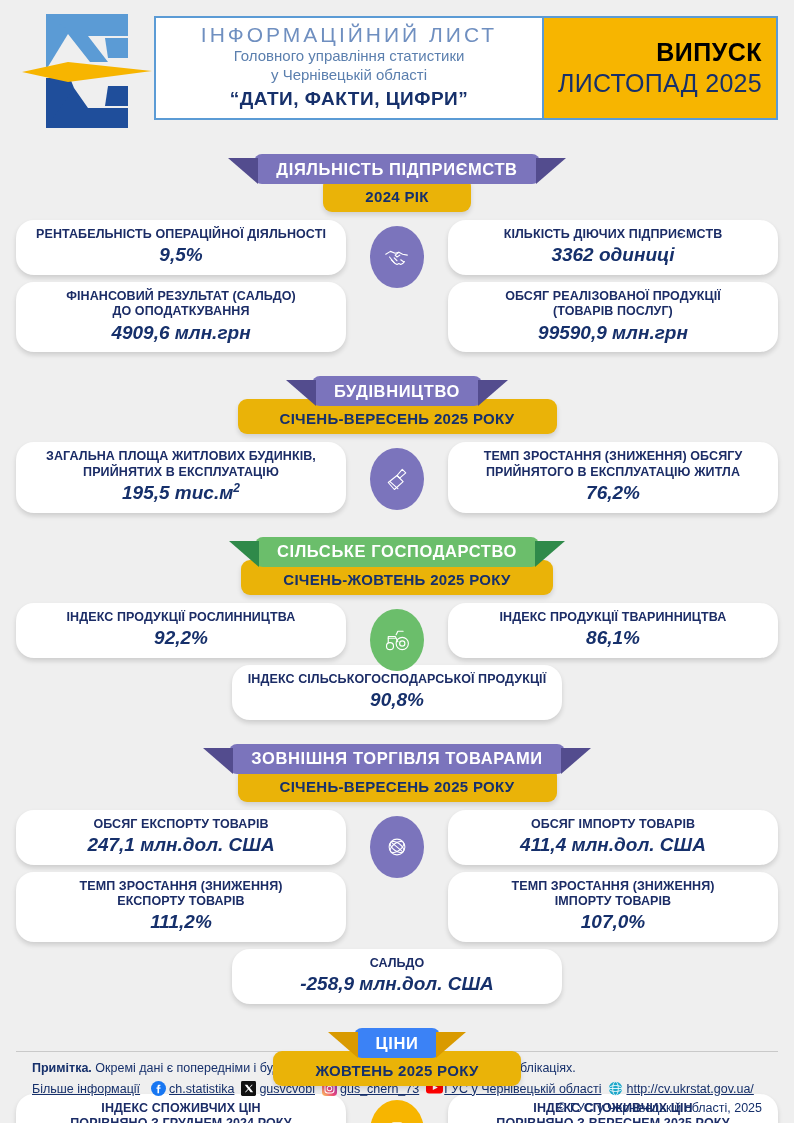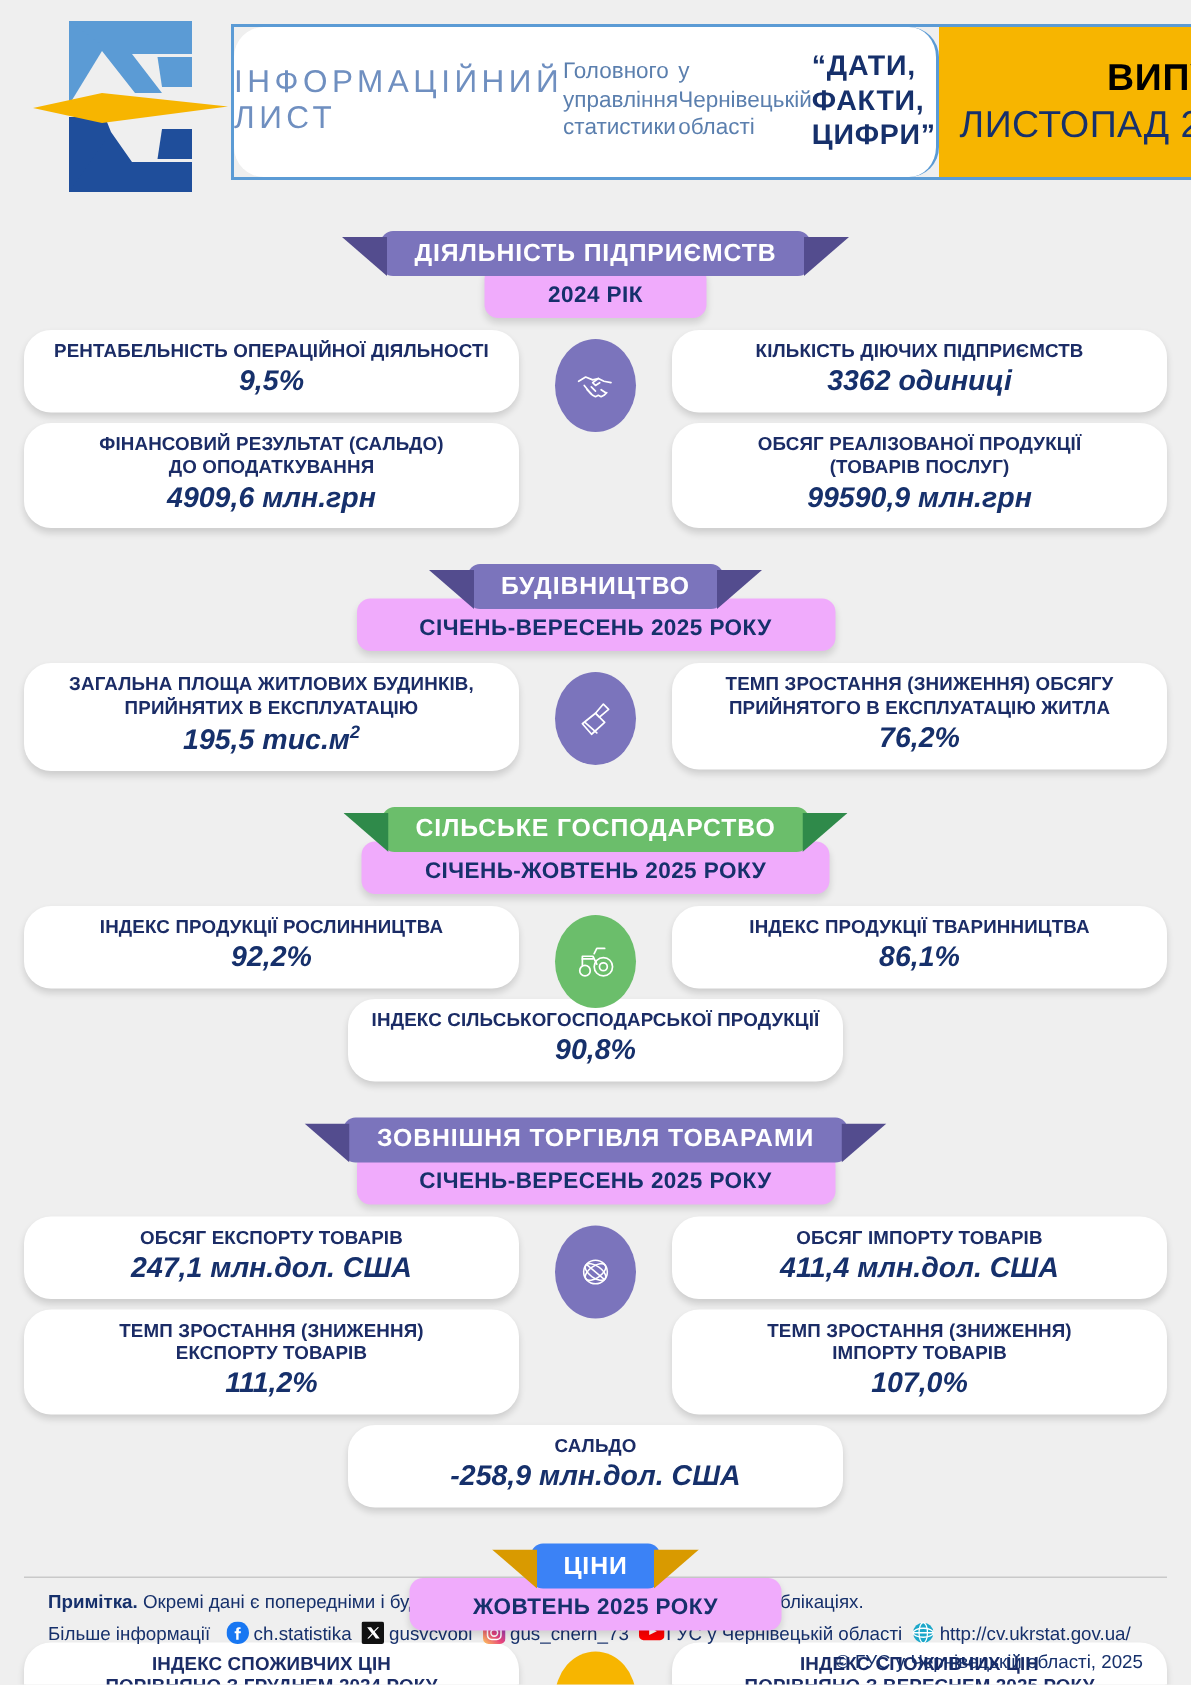--- a/index.html
+++ b/index.html
@@ -38,26 +38,25 @@
     display: flex;
     border: 2px solid #5b9bd5;
     height: 104px;
     box-sizing: border-box;
   }
   .title-block {
     flex: 1 1 auto;
     background: #ffffff;
     border-right: 2px solid #5b9bd5;
     display: flex;
-    flex-direction: row;
+    flex-direction: column;
     align-items: center;
     justify-content: center;
     padding: 3px 0 5px;
     box-sizing: border-box;
-    border-radius: 20px;
   }
   .t-line1 {
     font-size: 21px;
     letter-spacing: 3px;
     color: #6f8fc0;
     font-weight: 400;
     line-height: 1.15;
   }
   .t-line2, .t-line3 {
     font-size: 15px;
@@ -135,21 +134,21 @@
   .wing.right { right: -26px; }
 
   .period-row {
     display: flex;
     justify-content: center;
     margin-top: -7px;
     position: relative;
     z-index: 3;
   }
   .period {
-    background: #f0abfc;
+    background: #eab308;
     border-radius: 9px;
     box-shadow: 0 3px 5px rgba(0,0,0,0.13);
     padding: 11px 42px 7px;
     font-size: 15px;
     font-weight: bold;
     color: #16306b;
     letter-spacing: 0.3px;
     white-space: nowrap;
   }
 
@@ -233,20 +232,21 @@
   }
   .note b { font-weight: bold; }
   .social-line {
     display: flex;
     align-items: center;
     font-size: 12.5px;
     color: #16306b;
     gap: 5px;
     margin-top: 3px;
     flex-wrap: nowrap;
+    text-decoration: underline;
   }
   .social-item {
     display: inline-flex;
     align-items: center;
     gap: 3px;
     margin-right: 7px;
     white-space: nowrap;
   }
   .soc-ico {
     width: 15px;

